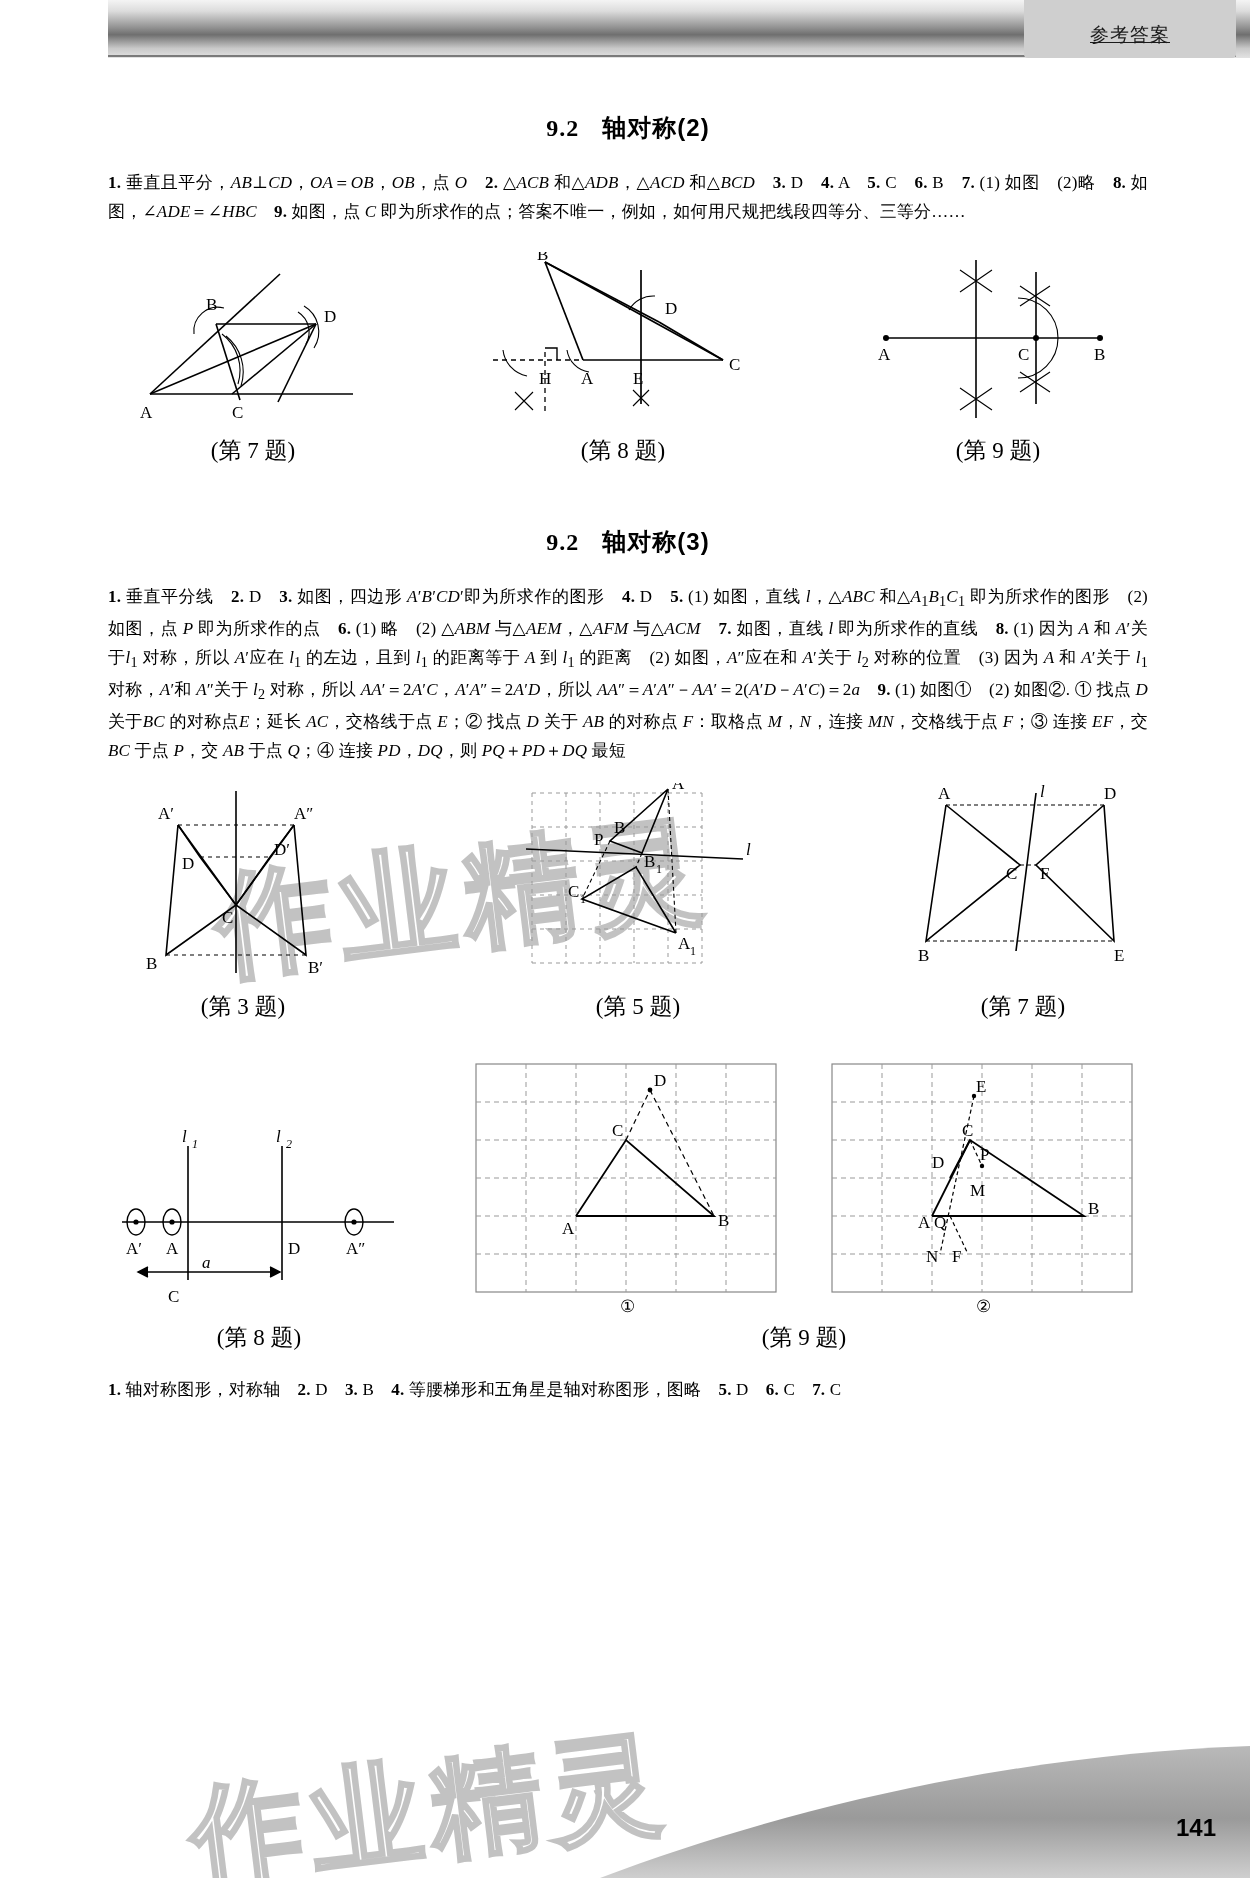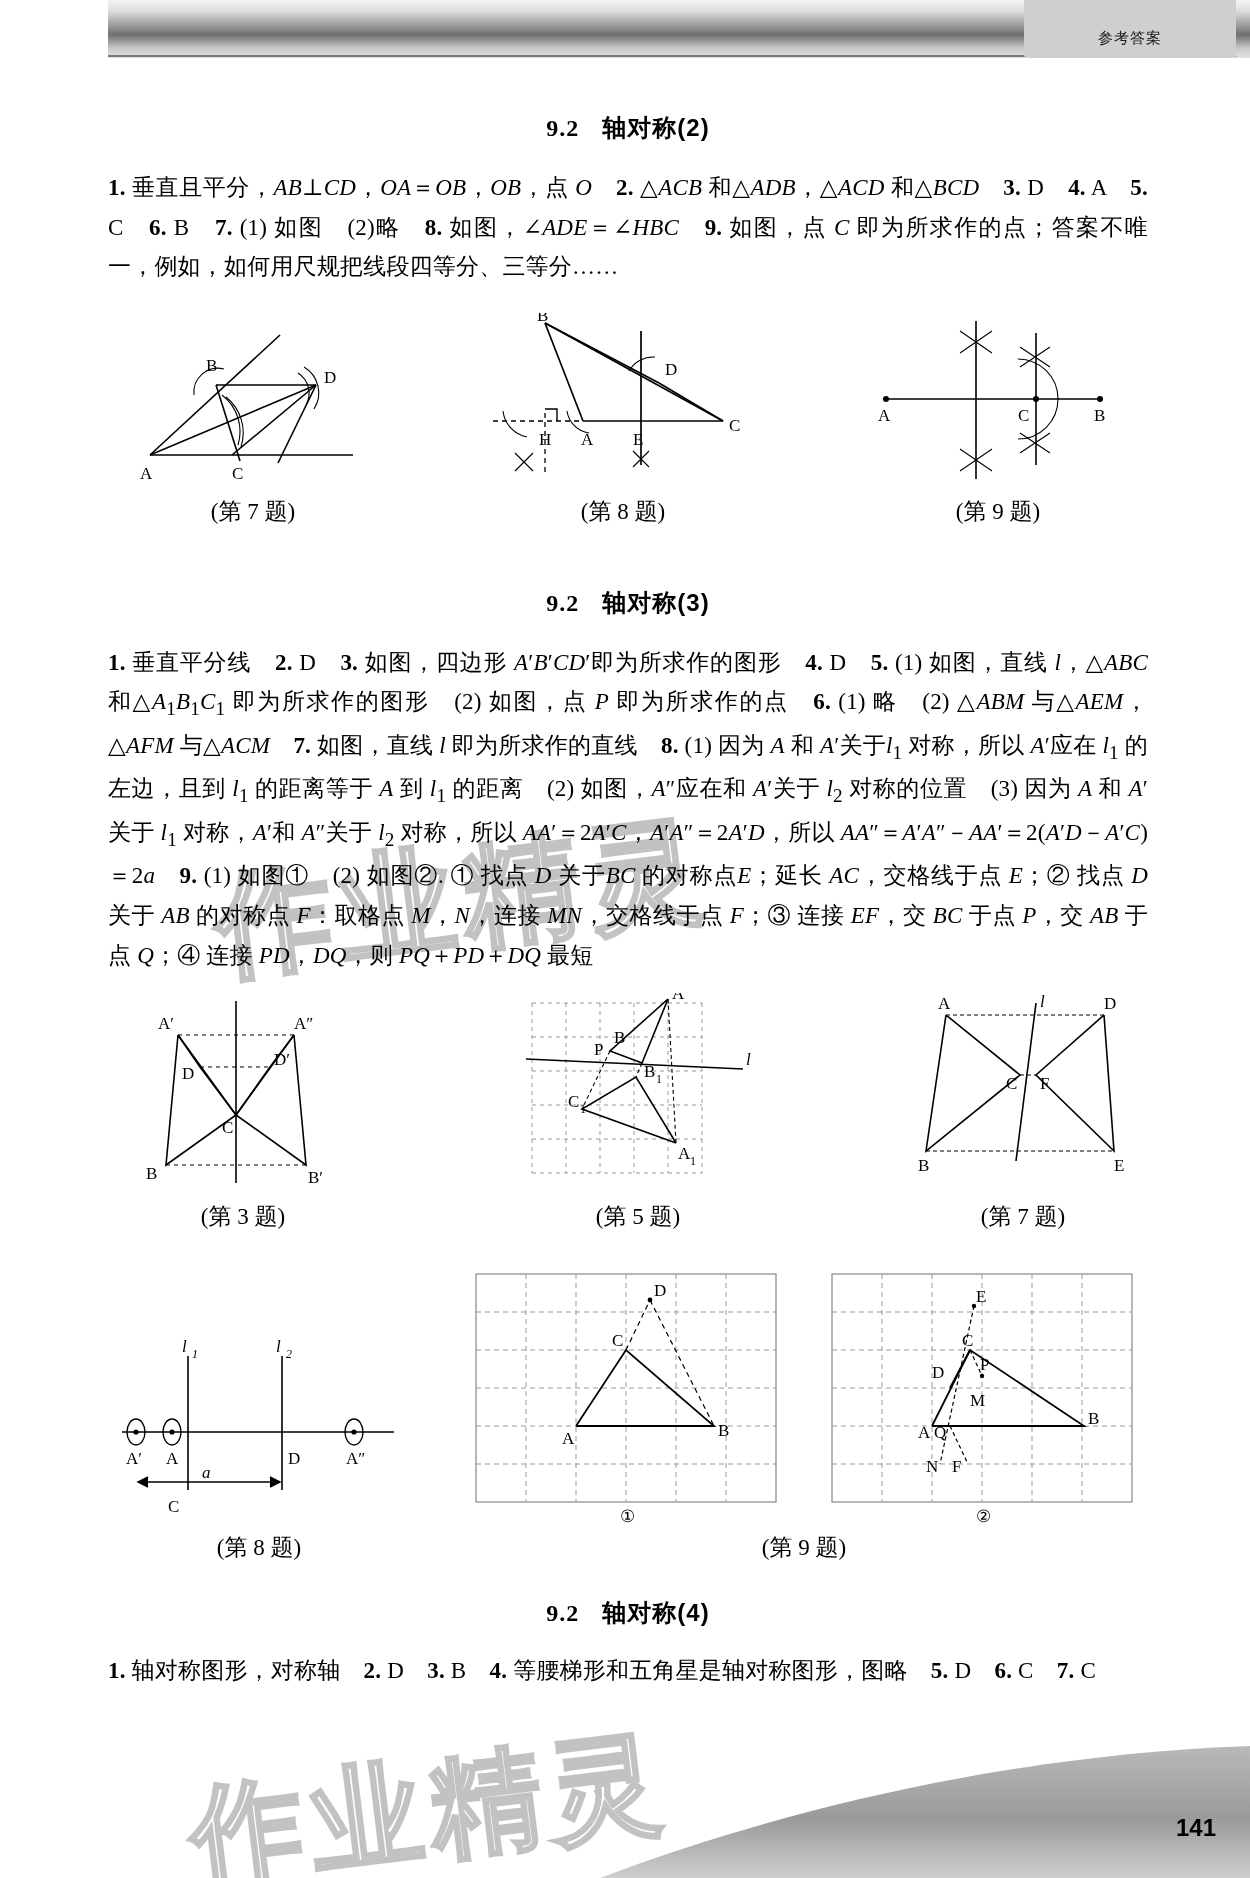--- a/index.html
+++ b/index.html
@@ -56,23 +56,24 @@
     height: 58px;
     background: #cfcfcf;
     border-radius: 0 0 4px 4px;
   }
   .header-right-tab .label {
     position: absolute;
     left: 0; right: 0;
     bottom: 10px;
     text-align: center;
     font-family: "Liberation Sans", "DejaVu Sans", sans-serif;
-    font-size: 15px;
+    font-size: 19px;
     letter-spacing: 1px;
     color: #1a1a1a;
+    text-decoration: underline;
   }
   .header-rule {
     position: absolute;
     top: 55px;
     left: 108px;
     width: 1128px;
     height: 2px;
     background: #7a7a7a;
   }
 
@@ -132,21 +133,21 @@
     font-family: "Liberation Sans", "DejaVu Sans", sans-serif;
     font-size: 24px;
     font-weight: bold;
     text-align: center;
     margin: 0;
     letter-spacing: 1px;
   }
   .sec-title .num { font-family: "Liberation Serif","DejaVu Serif",serif; }
 
   .answers {
-    font-size: 23px;
+    font-size: 17px;
     line-height: 1.72;
     text-align: justify;
     text-justify: inter-ideograph;
     letter-spacing: 0.2px;
   }
   .answers b { font-family: "Liberation Serif","DejaVu Serif",serif; }
   i, .mi { font-style: italic; font-family: "Liberation Serif","DejaVu Serif",serif; }
 
   .fig-row {
     display: flex;
@@ -527,23 +528,20 @@
               <text class="up" x="154" y="256" font-size="20">②</text>
             </svg>
           </div>
 
         </div>
         <div class="fig-cap" style="margin-top:2px;">(第 9 题)</div>
       </div>
 
     </div>
 
-    <h2 class="sec-title" style="margin-top:34px;">
-      <span class="num">9.2</span>&nbsp;&nbsp;&nbsp;<span>轴对称(4)</span>
-    </h2>
 
     <div class="answers" style="margin-top:22px;"><b>1.</b> 轴对称图形，对称轴　<b>2.</b> D　<b>3.</b> B　<b>4.</b> 等腰梯形和五角星是轴对称图形，图略　<b>5.</b> D　<b>6.</b> C　<b>7.</b> C</div>
 
   </div>
 
   <div class="footer-swoosh">
     <svg width="650" height="150" viewBox="0 0 650 150">
       <defs>
         <linearGradient id="sw" x1="0" y1="0" x2="0" y2="1">
           <stop offset="0%" stop-color="#b9b9b9"></stop>

